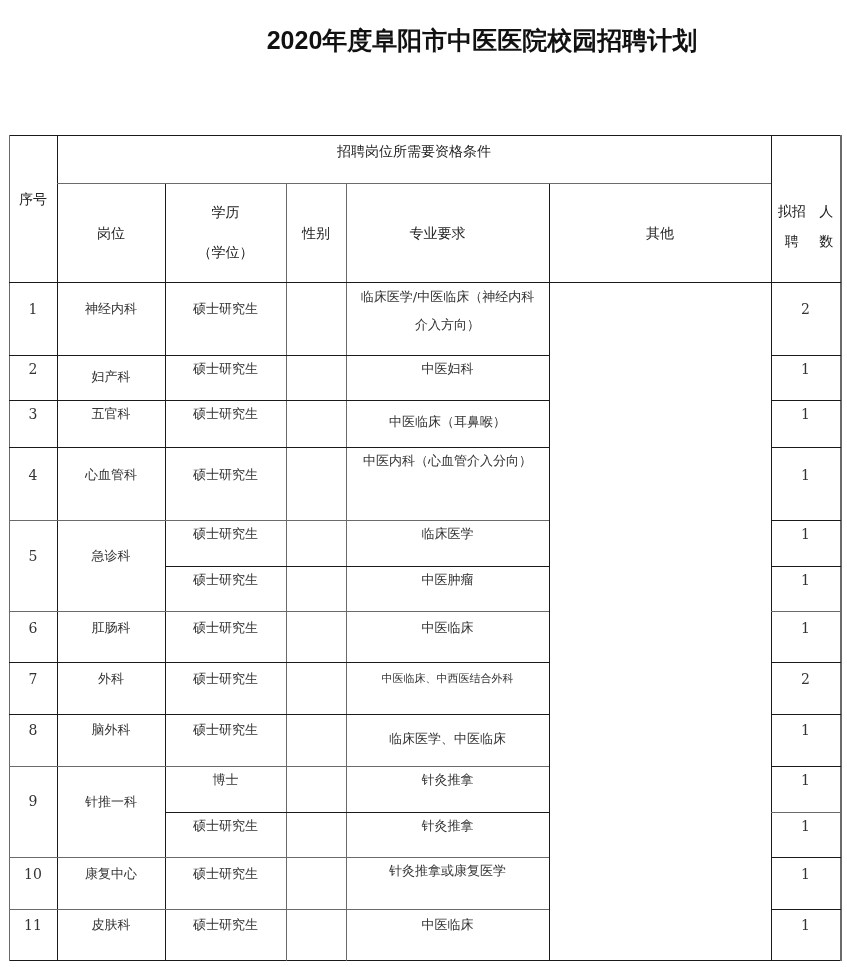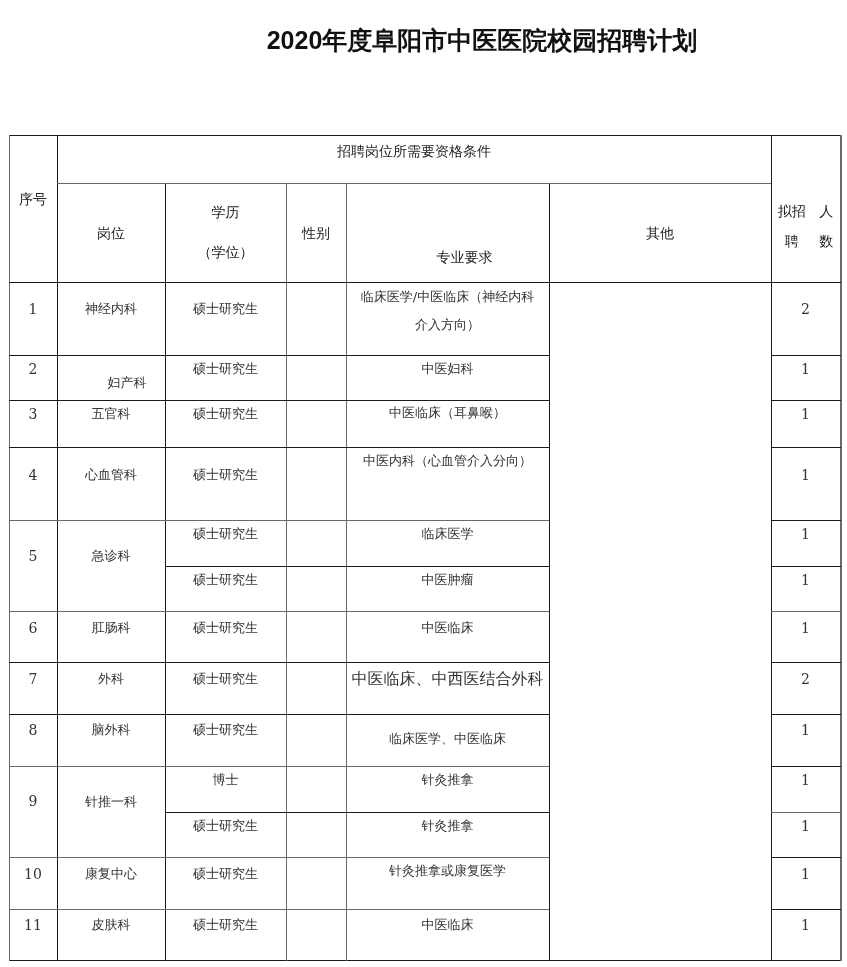--- a/index.html
+++ b/index.html
@@ -25,43 +25,43 @@
 <div class="grid">
 
   <div class="cell hcell" style="left:9px;top:135px;width:48px;height:147px;align-items:flex-start;padding-top:50px;">序号</div>
   <div class="cell hcell" style="left:57px;top:135px;width:714px;height:48px;align-items:flex-start;padding-top:2px;">招聘岗位所需要资格条件</div>
   <div class="cell hcell" style="left:165px;top:183px;width:121px;height:99px;flex-direction:column;align-items:center;line-height:49px;">
     <span>学历</span>
     <span style="margin-top:-9px;">（学位）</span>
   </div>
   <div class="cell hcell" style="left:57px;top:183px;width:108px;height:99px;">岗位</div>
   <div class="cell hcell" style="left:286px;top:183px;width:60px;height:99px;">性别</div>
-  <div class="cell hcell" style="left:363px;top:183px;width:203px;height:99px;margin-top:24px;">专业要求</div>
+  <div class="cell hcell" style="left:336px;top:183px;width:203px;height:99px;">专业要求</div>
   <div class="cell hcell" style="left:549px;top:183px;width:222px;height:99px;">其他</div>
   <div class="cell hcell" style="left:771px;top:135px;width:69px;height:147px;flex-direction:row;align-items:center;justify-content:flex-start;padding-top:35px;line-height:30px;">
     <span>拟招聘</span>
     <span>人数</span>
   </div>
 
   <div class="cell bcell num" style="left:9px;top:282px;width:48px;height:73px;padding-top:13px;">1</div>
   <div class="cell bcell" style="left:57px;top:282px;width:108px;height:73px;padding-top:13px;">神经内科</div>
   <div class="cell bcell" style="left:165px;top:282px;width:121px;height:73px;padding-top:13px;">硕士研究生</div>
   <div class="cell bcell" style="left:346px;top:282px;width:203px;height:73px;padding:1px 12px 0 12px;line-height:28px;">临床医学/中医临床（神经内科介入方向）</div>
   <div class="cell bcell num" style="left:771px;top:282px;width:69px;height:73px;padding-top:13px;">2</div>
 
   <div class="cell bcell num" style="left:9px;top:355px;width:48px;height:45px;padding-top:0px;">2</div>
-  <div class="cell bcell" style="left:57px;top:355px;width:108px;height:45px;padding-top:14px;margin-left:16px;">妇产科</div>
+  <div class="cell bcell" style="left:57px;top:355px;width:108px;height:45px;padding-top:8px;">妇产科</div>
   <div class="cell bcell" style="left:165px;top:355px;width:121px;height:45px;padding-top:0px;">硕士研究生</div>
   <div class="cell bcell" style="left:346px;top:355px;width:203px;height:45px;padding-top:0px;">中医妇科</div>
   <div class="cell bcell num" style="left:771px;top:355px;width:69px;height:45px;padding-top:0px;">1</div>
 
   <div class="cell bcell num" style="left:9px;top:400px;width:48px;height:47px;padding-top:0px;">3</div>
   <div class="cell bcell" style="left:57px;top:400px;width:108px;height:47px;padding-top:0px;">五官科</div>
   <div class="cell bcell" style="left:165px;top:400px;width:121px;height:47px;padding-top:0px;">硕士研究生</div>
-  <div class="cell bcell" style="left:346px;top:400px;width:203px;height:47px;padding-top:0px;font-family:Liberation Mono, monospace;">中医临床（耳鼻喉）</div>
+  <div class="cell bcell" style="left:346px;top:400px;width:203px;height:47px;padding-top:8px;">中医临床（耳鼻喉）</div>
   <div class="cell bcell num" style="left:771px;top:400px;width:69px;height:47px;padding-top:0px;">1</div>
 
   <div class="cell bcell num" style="left:9px;top:447px;width:48px;height:73px;padding-top:14px;">4</div>
   <div class="cell bcell" style="left:57px;top:447px;width:108px;height:73px;padding-top:14px;">心血管科</div>
   <div class="cell bcell" style="left:165px;top:447px;width:121px;height:73px;padding-top:14px;">硕士研究生</div>
   <div class="cell bcell" style="left:346px;top:447px;width:203px;height:73px;padding:0 6px;">中医内科（心血管介入分向）</div>
   <div class="cell bcell num" style="left:771px;top:447px;width:69px;height:73px;padding-top:14px;">1</div>
 
   <div class="cell bcell num" style="left:9px;top:520px;width:48px;height:91px;padding-top:22px;">5</div>
   <div class="cell bcell" style="left:57px;top:520px;width:108px;height:91px;padding-top:22px;">急诊科</div>
@@ -74,21 +74,21 @@
 
   <div class="cell bcell num" style="left:9px;top:611px;width:48px;height:51px;padding-top:3px;">6</div>
   <div class="cell bcell" style="left:57px;top:611px;width:108px;height:51px;padding-top:3px;">肛肠科</div>
   <div class="cell bcell" style="left:165px;top:611px;width:121px;height:51px;padding-top:3px;">硕士研究生</div>
   <div class="cell bcell" style="left:346px;top:611px;width:203px;height:51px;padding-top:3px;">中医临床</div>
   <div class="cell bcell num" style="left:771px;top:611px;width:69px;height:51px;padding-top:3px;">1</div>
 
   <div class="cell bcell num" style="left:9px;top:662px;width:48px;height:52px;padding-top:3px;">7</div>
   <div class="cell bcell" style="left:57px;top:662px;width:108px;height:52px;padding-top:3px;">外科</div>
   <div class="cell bcell" style="left:165px;top:662px;width:121px;height:52px;padding-top:3px;">硕士研究生</div>
-  <div class="cell bcell" style="left:346px;top:662px;width:203px;height:52px;padding-top:3px;font-size:16px;">中医临床、中西医结合外科</div>
+  <div class="cell bcell" style="left:346px;top:662px;width:203px;height:52px;padding-top:3px;font-size:11px;">中医临床、中西医结合外科</div>
   <div class="cell bcell num" style="left:771px;top:662px;width:69px;height:52px;padding-top:3px;">2</div>
 
   <div class="cell bcell num" style="left:9px;top:714px;width:48px;height:52px;padding-top:2px;">8</div>
   <div class="cell bcell" style="left:57px;top:714px;width:108px;height:52px;padding-top:2px;">脑外科</div>
   <div class="cell bcell" style="left:165px;top:714px;width:121px;height:52px;padding-top:2px;">硕士研究生</div>
   <div class="cell bcell" style="left:346px;top:714px;width:203px;height:52px;padding-top:11px;">临床医学、中医临床</div>
   <div class="cell bcell num" style="left:771px;top:714px;width:69px;height:52px;padding-top:2px;">1</div>
 
   <div class="cell bcell num" style="left:9px;top:766px;width:48px;height:91px;padding-top:21px;">9</div>
   <div class="cell bcell" style="left:57px;top:766px;width:108px;height:91px;padding-top:22px;">针推一科</div>

